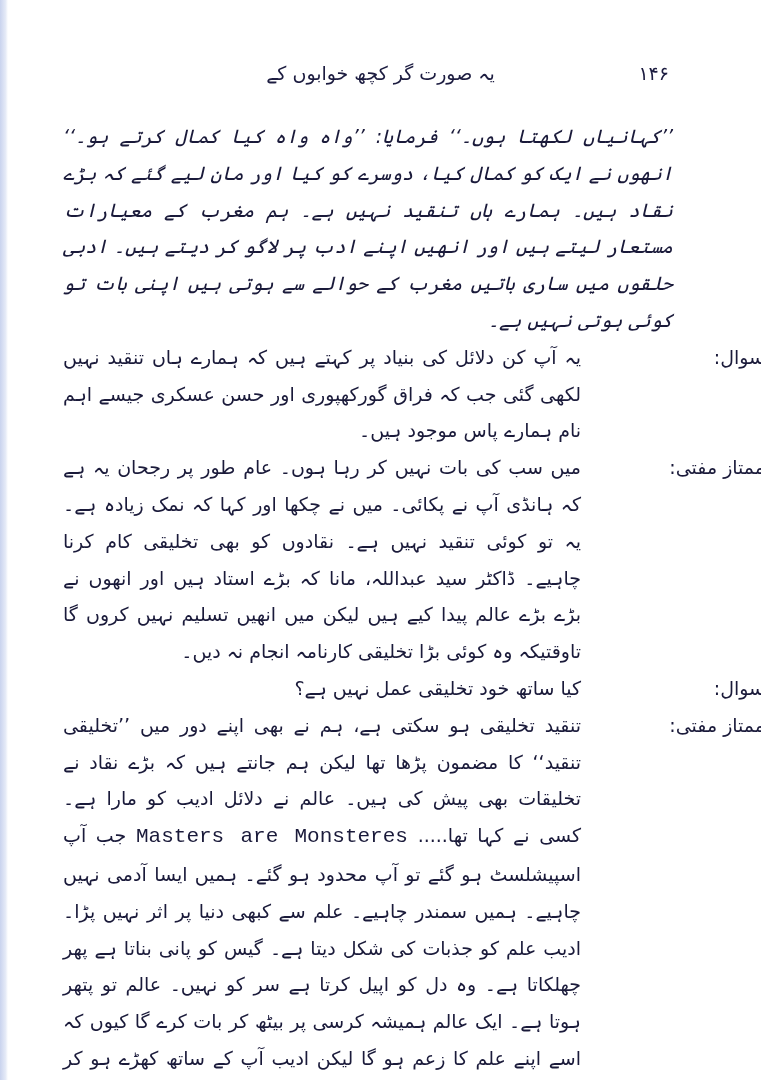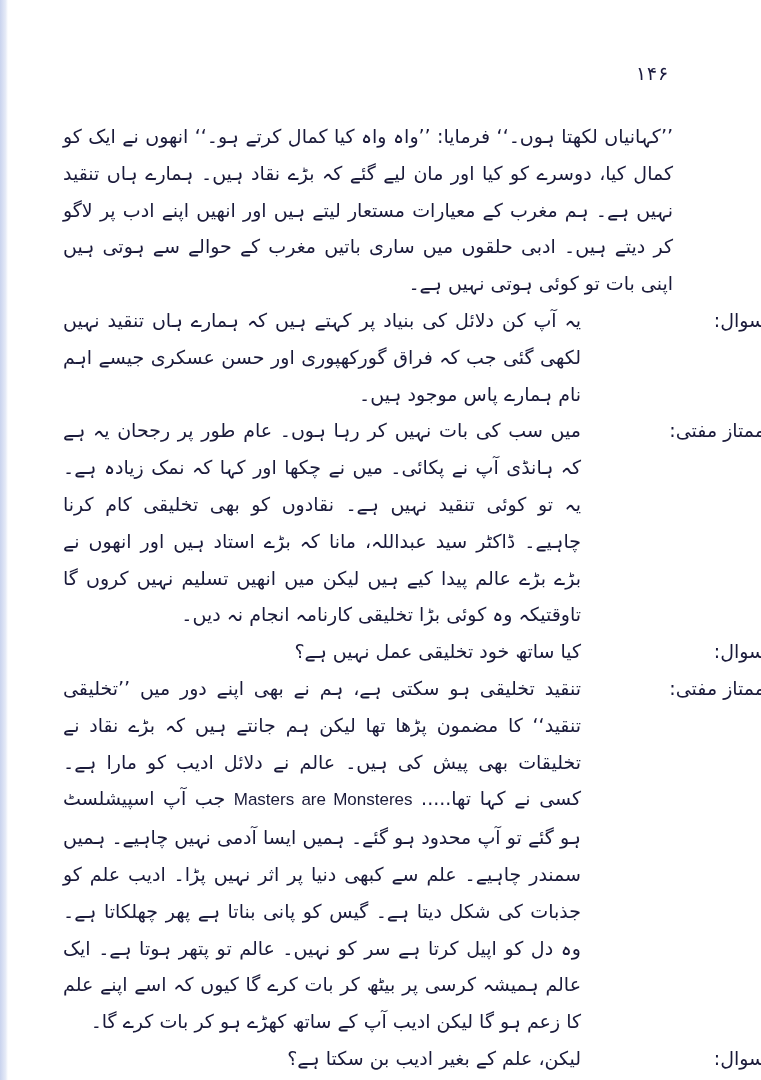--- a/index.html
+++ b/index.html
@@ -33,21 +33,21 @@
       left: 0;
       width: 761px;
       height: 30px;
     }
     .page-number {
       position: absolute;
       right: 92px;
       top: 0;
       font-size: 19px;
       color: #1c1c40;
-      font-family: Liberation Mono, monospace;
+      font-family: Liberation Serif, serif;
       direction: rtl;
     }
     .book-title {
       position: absolute;
       left: 0; right: 0;
       top: 0;
       text-align: center;
       font-size: 19px;
       color: #1c1c40;
     }
@@ -57,54 +57,56 @@
       right: 88px;
       width: 610px;
       font-size: 19px;
       line-height: 36.8px;
       color: #1a1a3a;
       direction: rtl;
       text-align: justify;
     }
     .para {
       margin: 0;
+      font-style: italic;
     }
     .qa {
       display: flex;
       flex-direction: row;
       align-items: flex-start;
       margin: 0;
     }
     .speaker {
       flex: 0 0 auto;
       width: 92px;
       margin-right: -92px;
       white-space: nowrap;
       color: #1a1a3a;
     }
     .qa .content {
       flex: 1 1 auto;
       padding-right: 92px;
     }
     .latin {
-      font-family: Liberation Sans, sans-serif;
-      font-size: 17px;
+      font-family: Liberation Mono, monospace;
+      font-size: 21px;
       direction: ltr;
       unicode-bidi: embed;
     }
   </style>
 </head>
 <body>
 
 <div class="edge-strip"></div>
 
 <div class="page">
 
   <div class="running-head">
     <span class="page-number">۱۴۶</span>
+    <span class="book-title">یہ صورت گر کچھ خوابوں کے</span>
   </div>
 
   <div class="body-text">
 
     <p class="para">’’کہانیاں لکھتا ہوں۔‘‘ فرمایا: ’’واہ واہ کیا کمال کرتے ہو۔‘‘ انھوں نے ایک کو کمال کیا، دوسرے کو کیا اور مان لیے گئے کہ بڑے نقاد ہیں۔ ہمارے ہاں تنقید نہیں ہے۔ ہم مغرب کے معیارات مستعار لیتے ہیں اور انھیں اپنے ادب پر لاگو کر دیتے ہیں۔ ادبی حلقوں میں ساری باتیں مغرب کے حوالے سے ہوتی ہیں اپنی بات تو کوئی ہوتی نہیں ہے۔</p>
 
     <div class="qa">
       <span class="speaker">سوال:</span>
       <span class="content">یہ آپ کن دلائل کی بنیاد پر کہتے ہیں کہ ہمارے ہاں تنقید نہیں لکھی گئی جب کہ فراق گورکھپوری اور حسن عسکری جیسے اہم نام ہمارے پاس موجود ہیں۔</span>
     </div>

